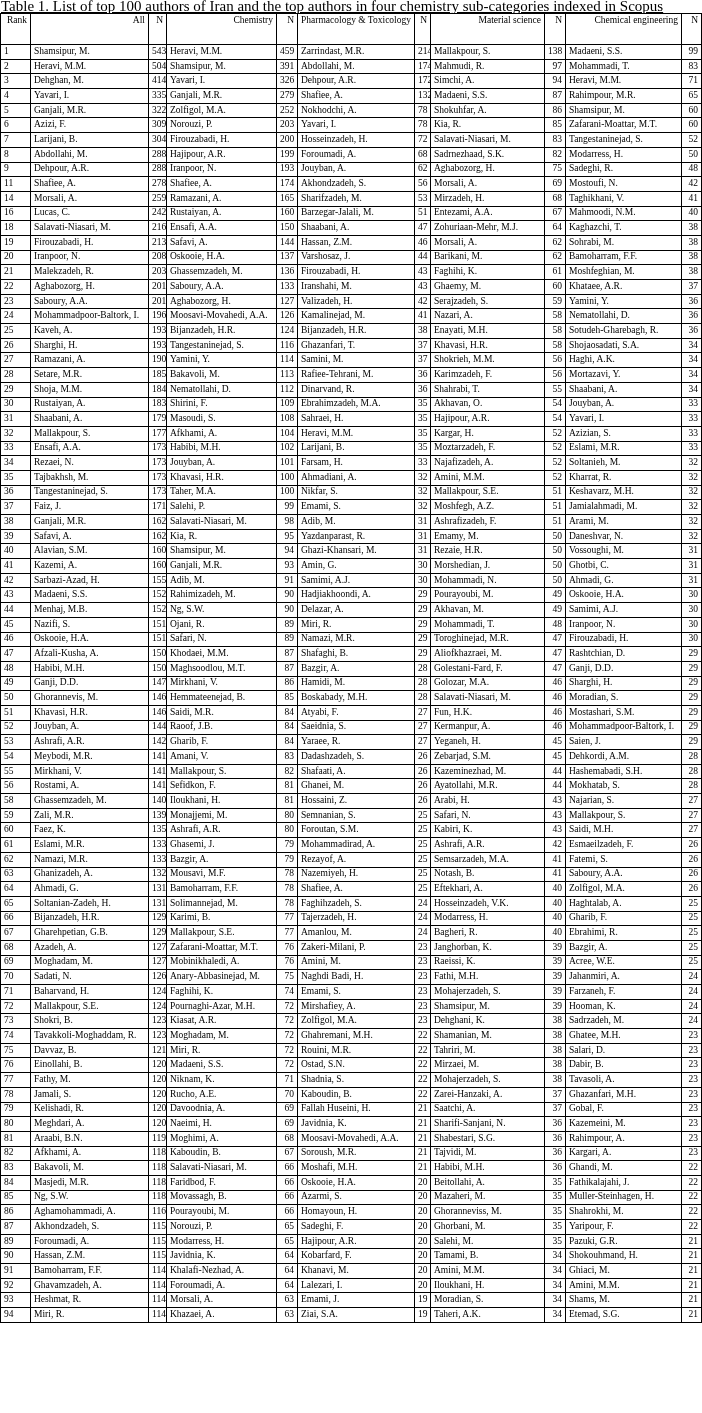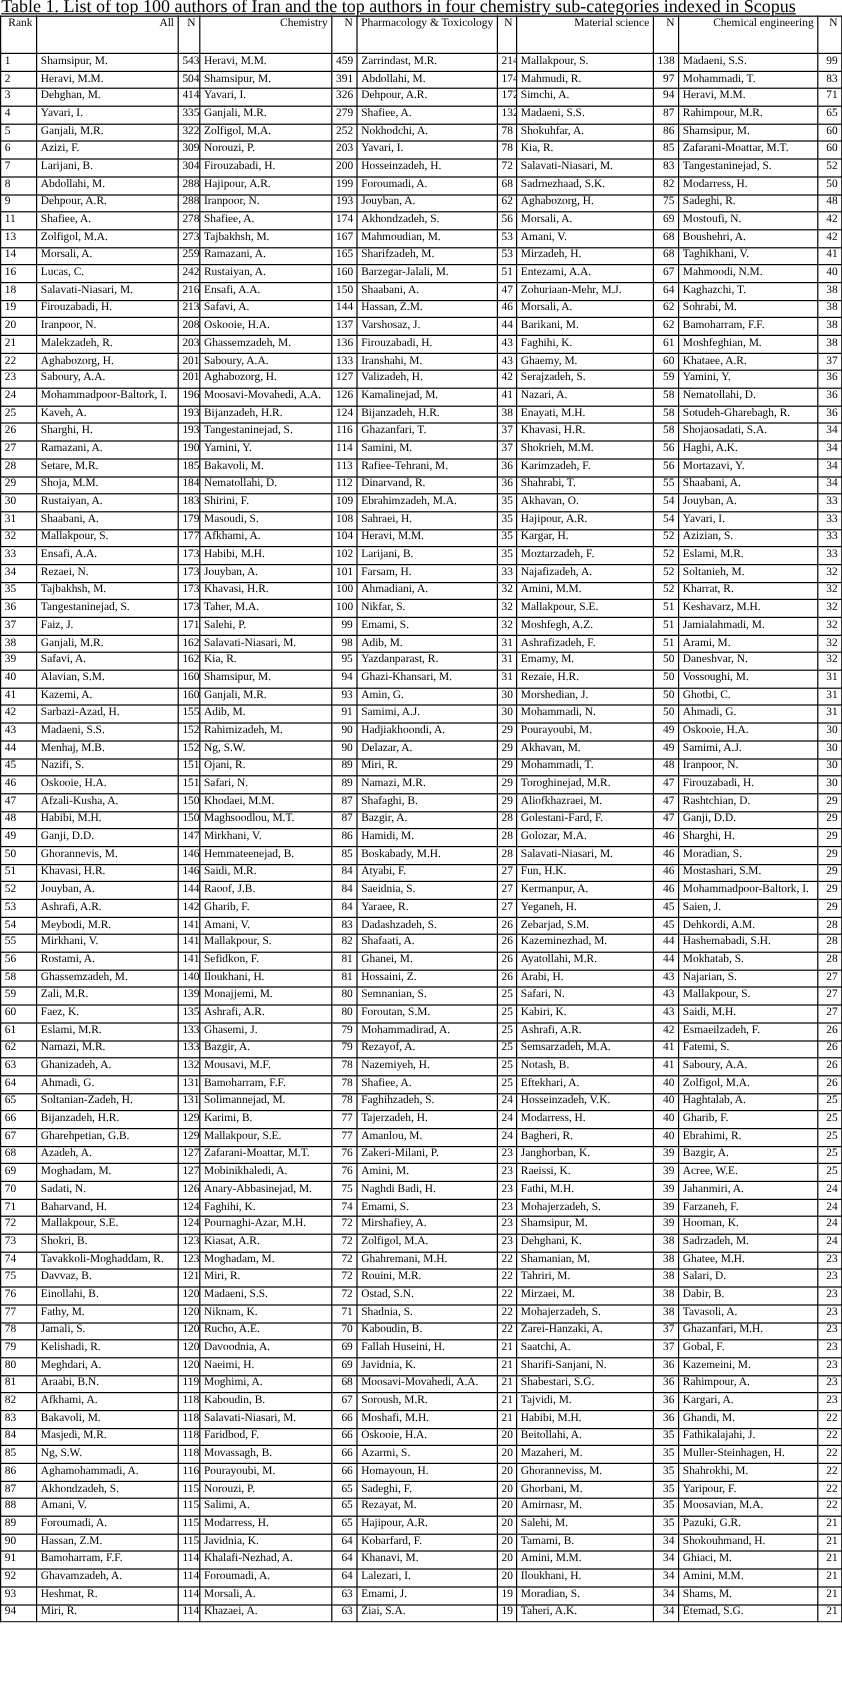--- a/index.html
+++ b/index.html
@@ -202,33 +202,20 @@
           <td class="name">Shafiee, A.</td>
           <td class="num">174</td>
           <td class="name">Akhondzadeh, S.</td>
           <td class="num">56</td>
           <td class="name">Morsali, A.</td>
           <td class="num">69</td>
           <td class="name">Mostoufi, N.</td>
           <td class="num">42</td>
         </tr>
         <tr>
-          <td class="rank">13</td>
-          <td class="name">Zolfigol, M.A.</td>
-          <td class="num">273</td>
-          <td class="name">Tajbakhsh, M.</td>
-          <td class="num">167</td>
-          <td class="name">Mahmoudian, M.</td>
-          <td class="num">53</td>
-          <td class="name">Amani, V.</td>
-          <td class="num">68</td>
-          <td class="name">Boushehri, A.</td>
-          <td class="num">42</td>
-        </tr>
-        <tr>
           <td class="rank">14</td>
           <td class="name">Morsali, A.</td>
           <td class="num">259</td>
           <td class="name">Ramazani, A.</td>
           <td class="num">165</td>
           <td class="name">Sharifzadeh, M.</td>
           <td class="num">53</td>
           <td class="name">Mirzadeh, H.</td>
           <td class="num">68</td>
           <td class="name">Taghikhani, V.</td>
@@ -1138,33 +1125,20 @@
           <td class="name">Norouzi, P.</td>
           <td class="num">65</td>
           <td class="name">Sadeghi, F.</td>
           <td class="num">20</td>
           <td class="name">Ghorbani, M.</td>
           <td class="num">35</td>
           <td class="name">Yaripour, F.</td>
           <td class="num">22</td>
         </tr>
         <tr>
-          <td class="rank">88</td>
-          <td class="name">Amani, V.</td>
-          <td class="num">115</td>
-          <td class="name">Salimi, A.</td>
-          <td class="num">65</td>
-          <td class="name">Rezayat, M.</td>
-          <td class="num">20</td>
-          <td class="name">Amirnasr, M.</td>
-          <td class="num">35</td>
-          <td class="name">Moosavian, M.A.</td>
-          <td class="num">22</td>
-        </tr>
-        <tr>
           <td class="rank">89</td>
           <td class="name">Foroumadi, A.</td>
           <td class="num">115</td>
           <td class="name">Modarress, H.</td>
           <td class="num">65</td>
           <td class="name">Hajipour, A.R.</td>
           <td class="num">20</td>
           <td class="name">Salehi, M.</td>
           <td class="num">35</td>
           <td class="name">Pazuki, G.R.</td>

